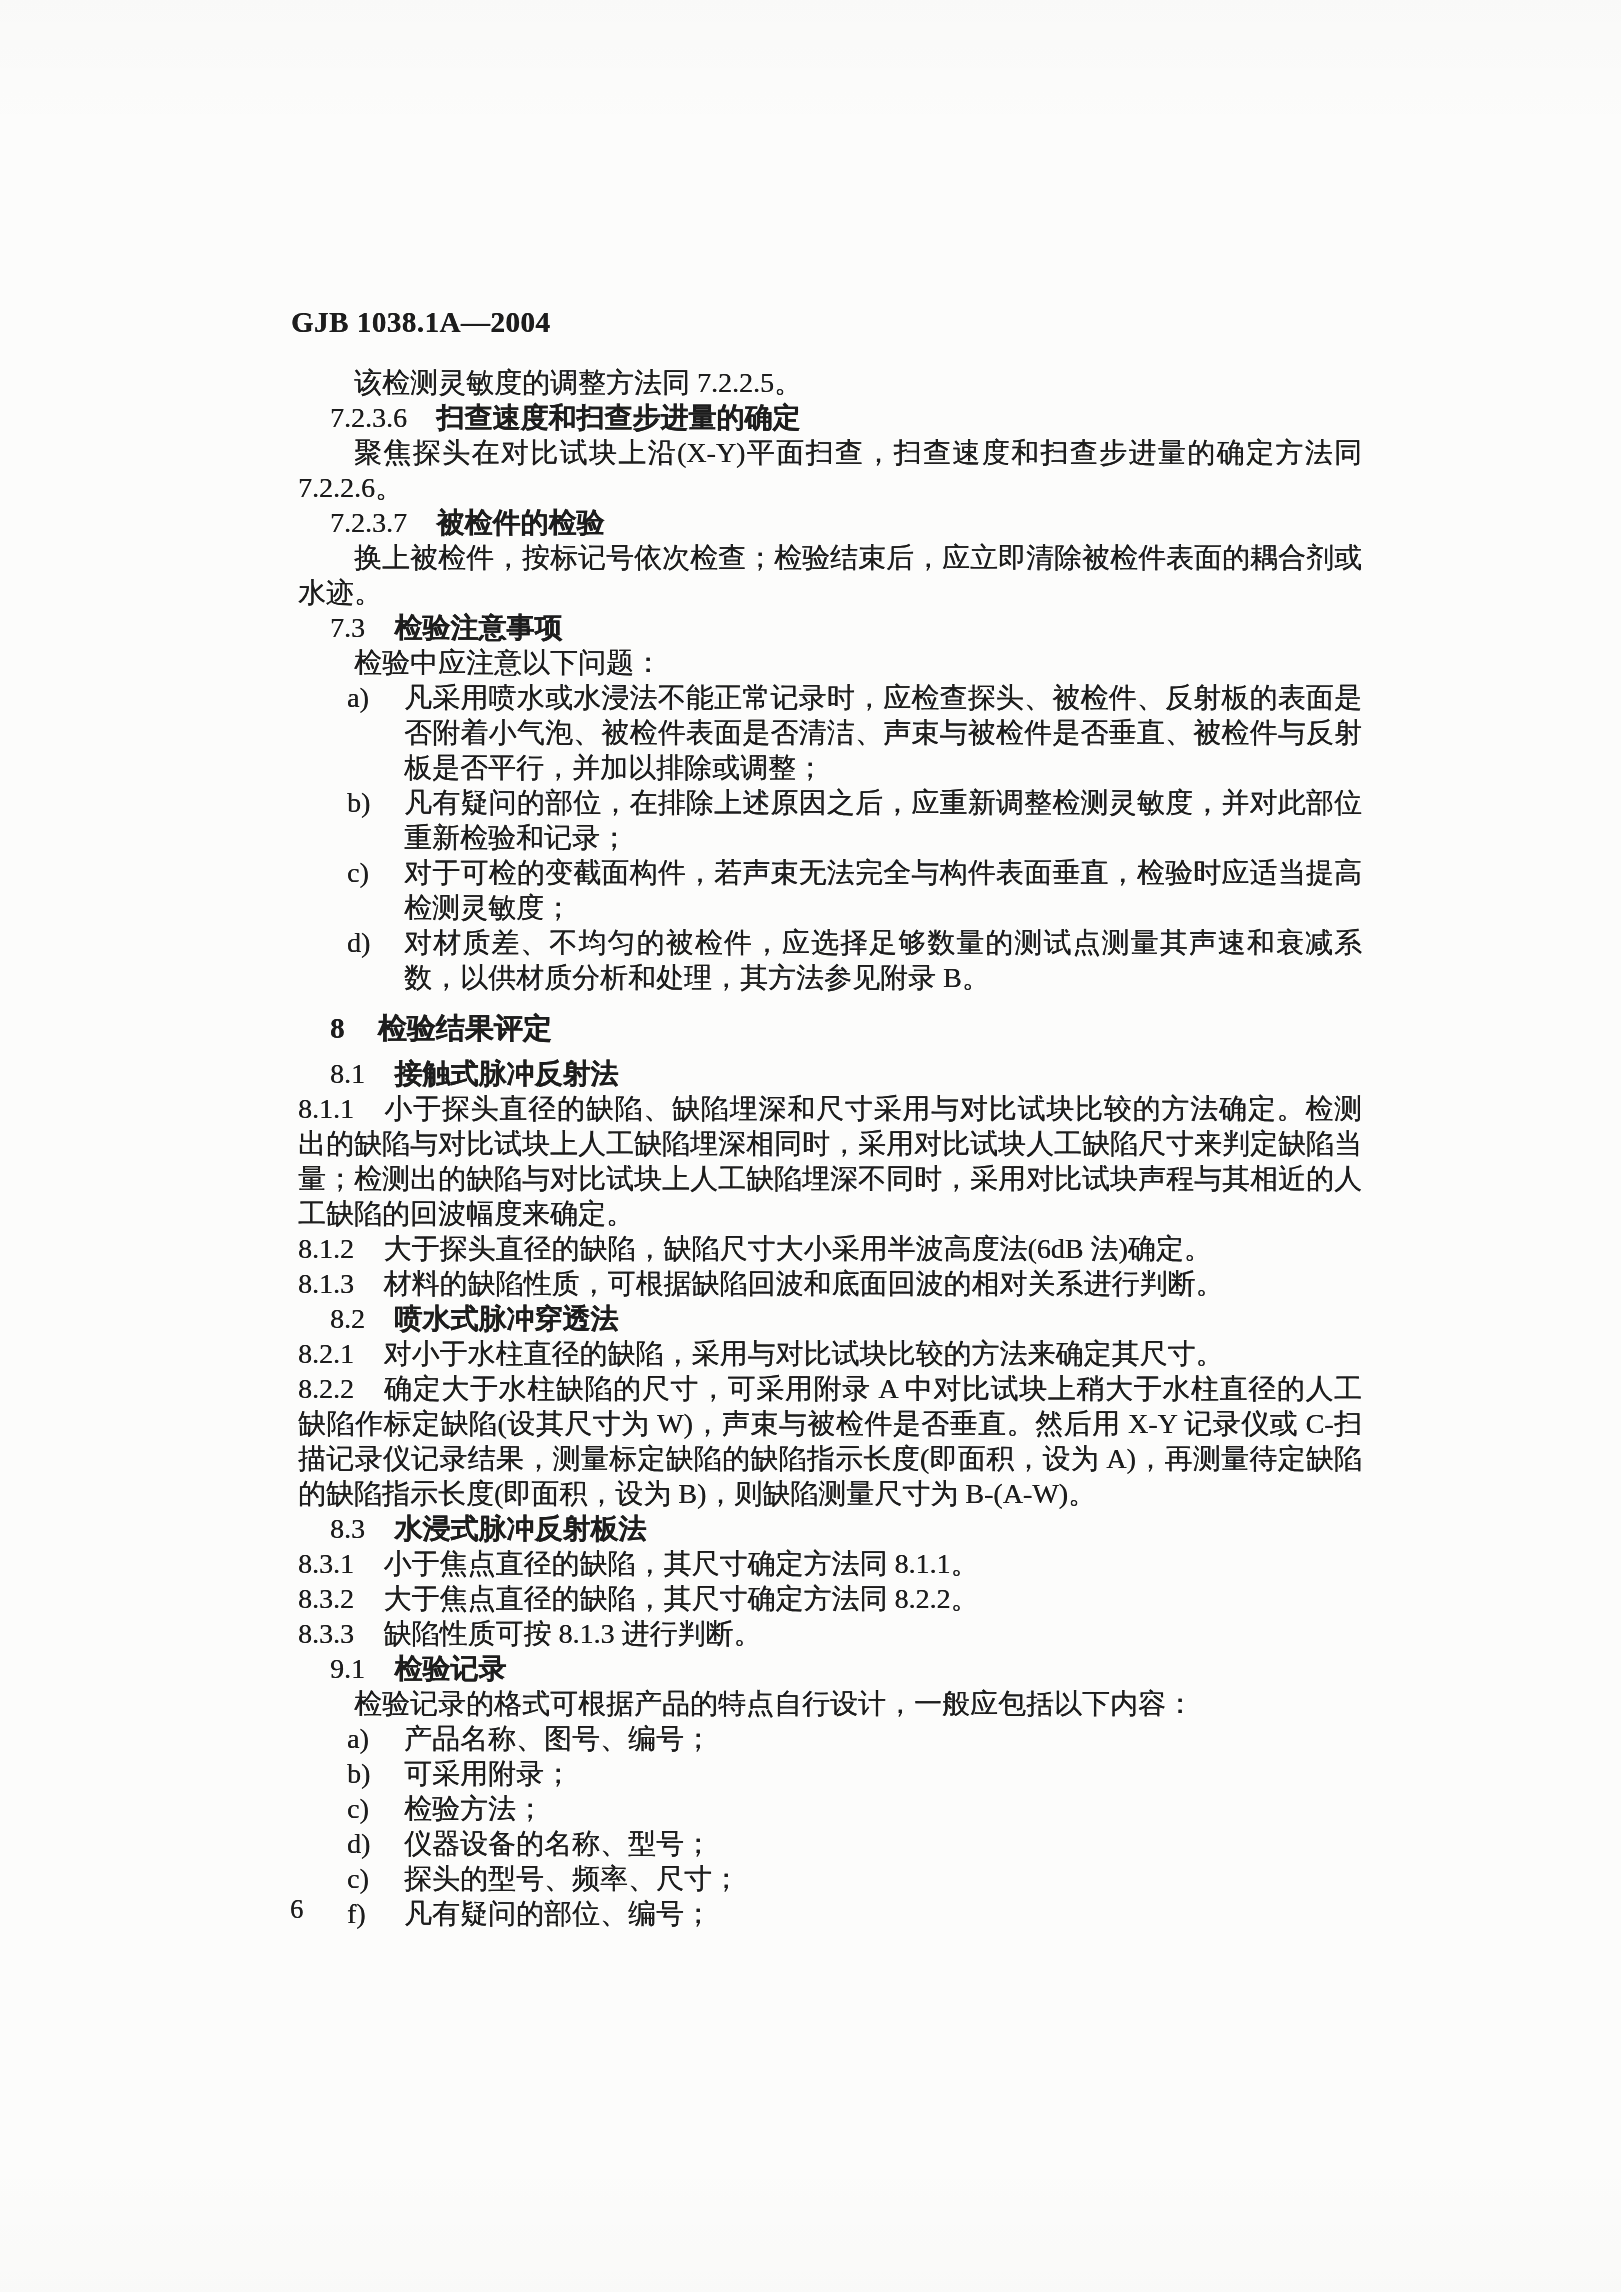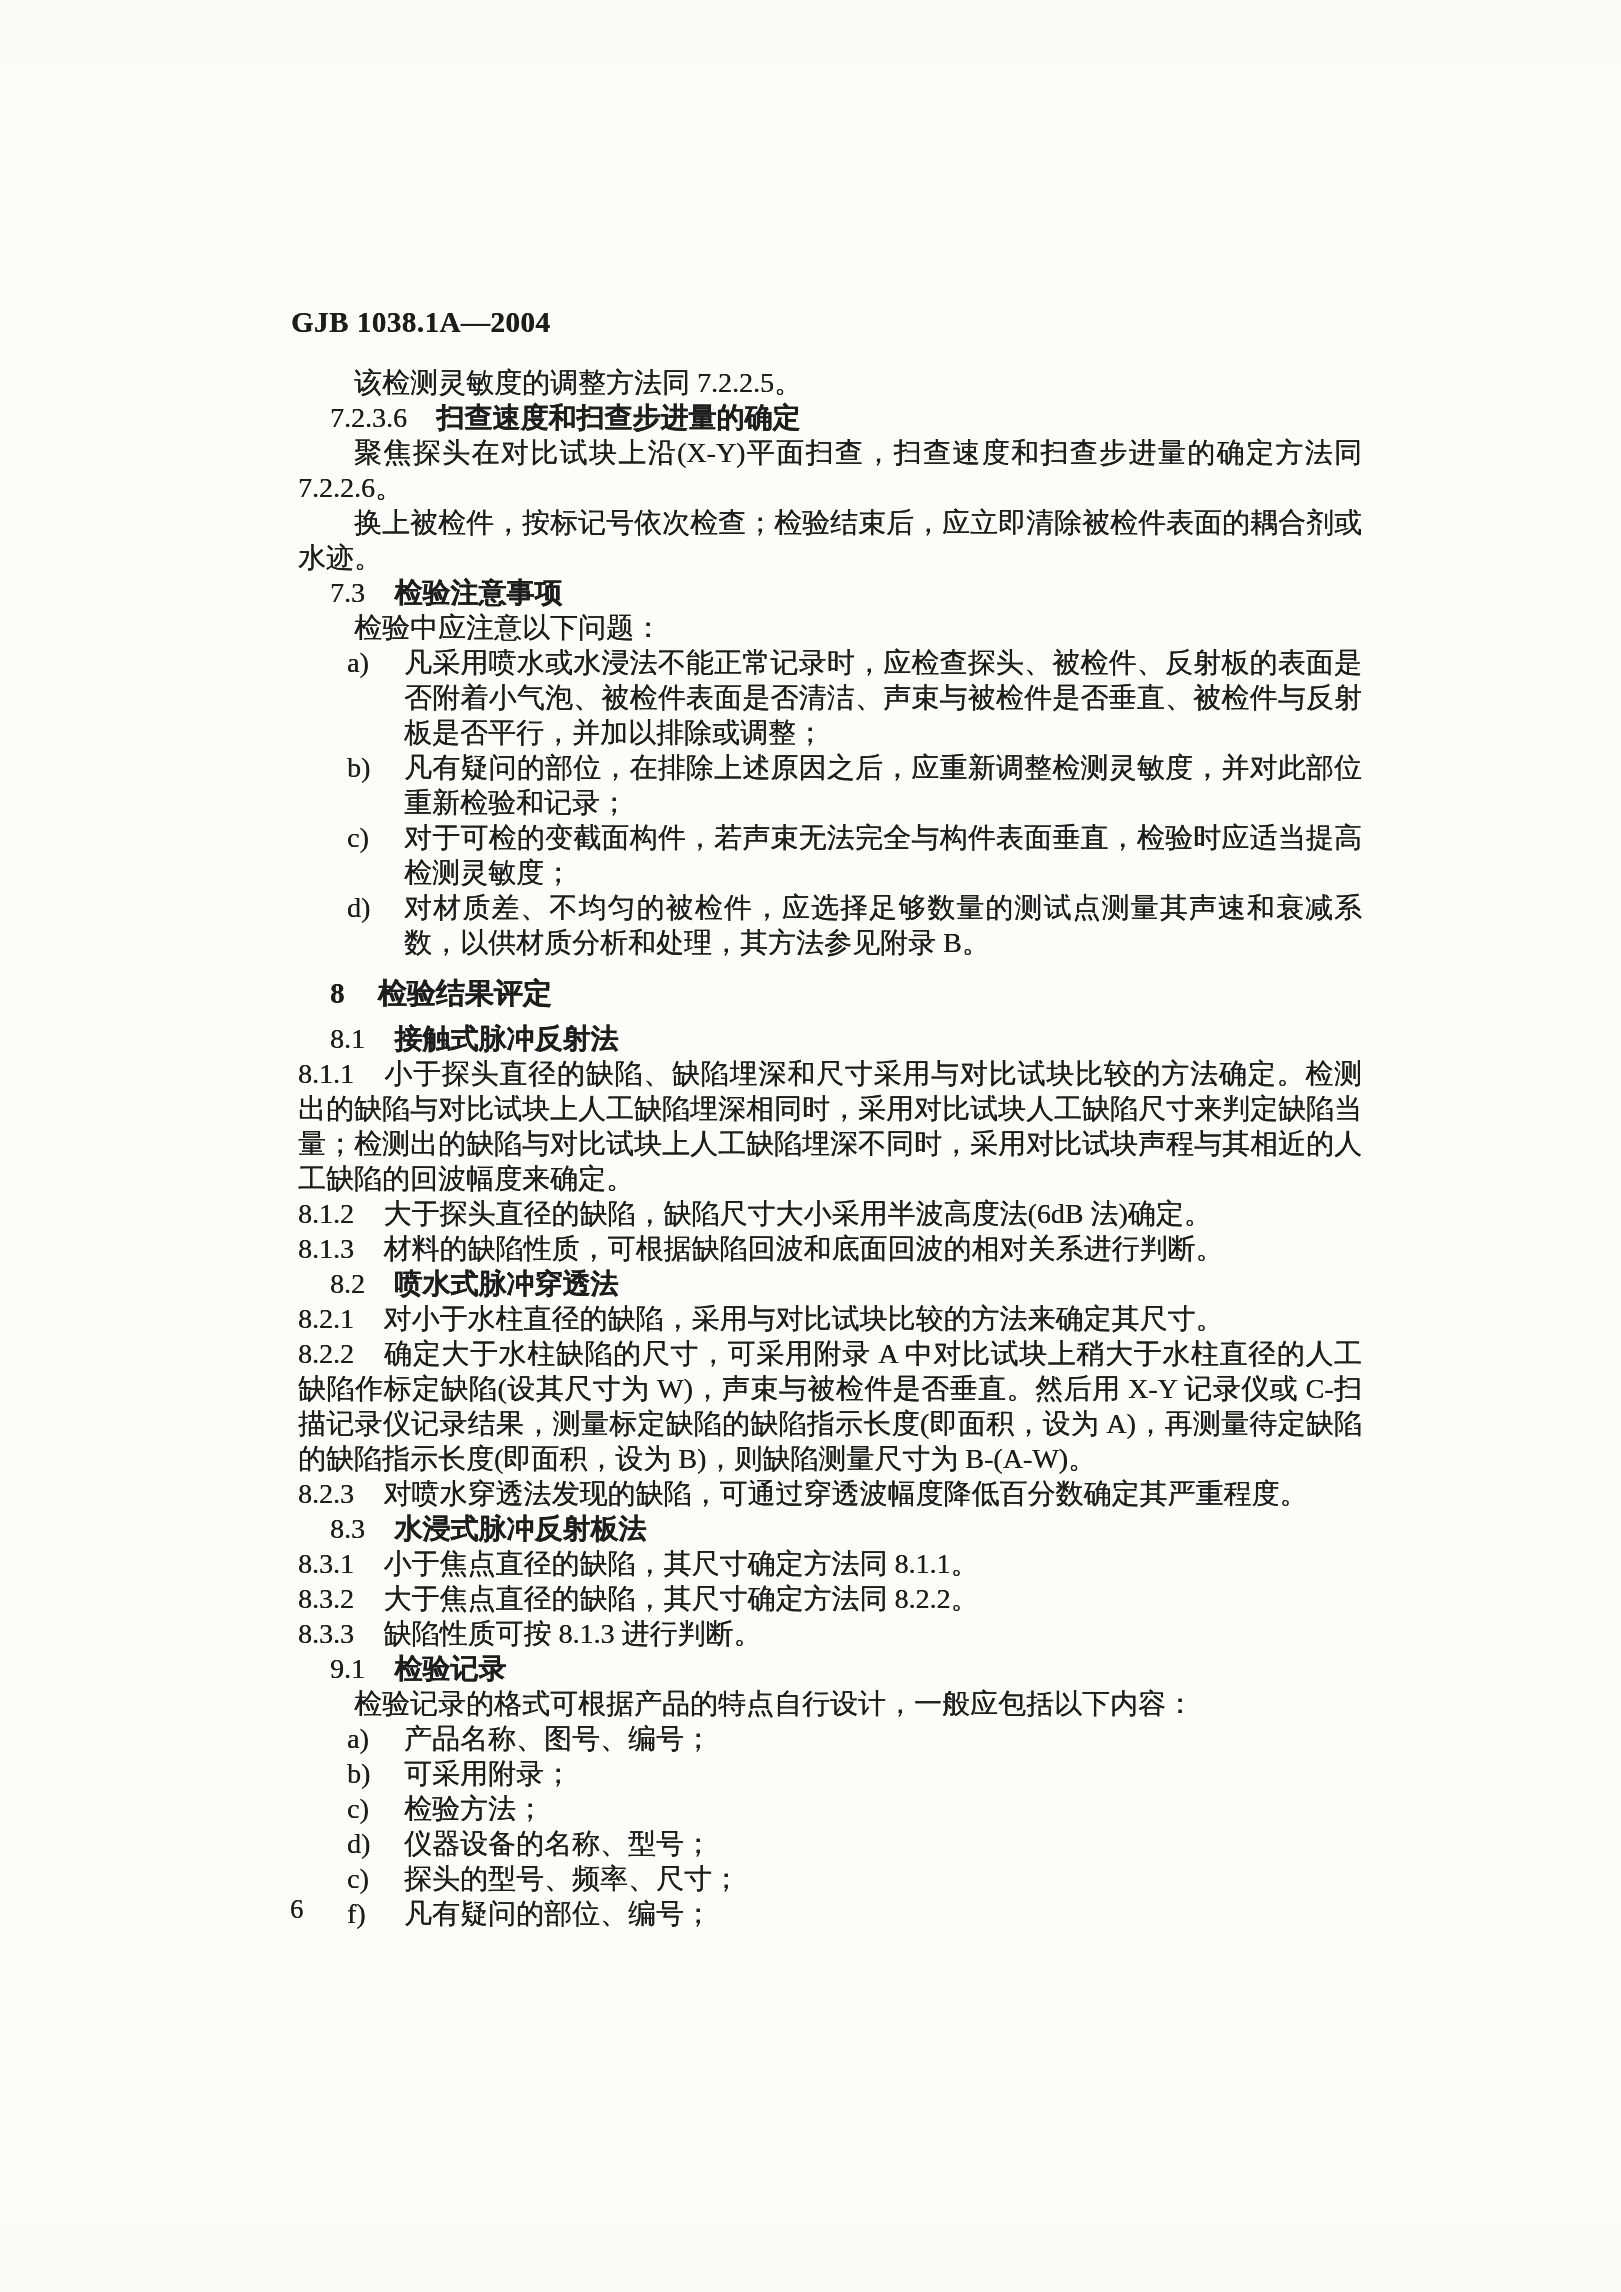--- a/index.html
+++ b/index.html
@@ -55,20 +55,21 @@
 </style>
 </head>
 <body>
 
 <div class="doc-header">GJB 1038.1A—2004</div>
 
 <main id="doc">
     <p class="para">该检测灵敏度的调整方法同 7.2.2.5。</p>
     <p class="heading"><span class="num">7.2.3.6</span><span class="title">扫查速度和扫查步进量的确定</span></p>
     <p class="para">聚焦探头在对比试块上沿(X-Y)平面扫查，扫查速度和扫查步进量的确定方法同 7.2.2.6。</p>
+    <p class="heading"><span class="num">7.2.3.7</span><span class="title">被检件的检验</span></p>
     <p class="para">换上被检件，按标记号依次检查；检验结束后，应立即清除被检件表面的耦合剂或水迹。</p>
     <p class="heading"><span class="num">7.3</span><span class="title">检验注意事项</span></p>
     <p class="para">检验中应注意以下问题：</p>
     <div class="list">
       <div class="li">
         <span class="marker">a)</span>
         <div class="li-text">凡采用喷水或水浸法不能正常记录时，应检查探头、被检件、反射板的表面是否附着小气泡、被检件表面是否清洁、声束与被检件是否垂直、被检件与反射板是否平行，并加以排除或调整；</div>
       </div>
       <div class="li">
         <span class="marker">b)</span>
@@ -84,21 +85,20 @@
       </div>
     </div>
     <p class="section"><span class="num">8</span><span class="title">检验结果评定</span></p>
     <p class="heading"><span class="num">8.1</span><span class="title">接触式脉冲反射法</span></p>
     <p class="clause"><span class="num">8.1.1</span><span>小于探头直径的缺陷、缺陷埋深和尺寸采用与对比试块比较的方法确定。检测出的缺陷与对比试块上人工缺陷埋深相同时，采用对比试块人工缺陷尺寸来判定缺陷当量；检测出的缺陷与对比试块上人工缺陷埋深不同时，采用对比试块声程与其相近的人工缺陷的回波幅度来确定。</span></p>
     <p class="clause"><span class="num">8.1.2</span><span>大于探头直径的缺陷，缺陷尺寸大小采用半波高度法(6dB 法)确定。</span></p>
     <p class="clause"><span class="num">8.1.3</span><span>材料的缺陷性质，可根据缺陷回波和底面回波的相对关系进行判断。</span></p>
     <p class="heading"><span class="num">8.2</span><span class="title">喷水式脉冲穿透法</span></p>
     <p class="clause"><span class="num">8.2.1</span><span>对小于水柱直径的缺陷，采用与对比试块比较的方法来确定其尺寸。</span></p>
     <p class="clause"><span class="num">8.2.2</span><span>确定大于水柱缺陷的尺寸，可采用附录 A 中对比试块上稍大于水柱直径的人工缺陷作标定缺陷(设其尺寸为 W)，声束与被检件是否垂直。然后用 X-Y 记录仪或 C-扫描记录仪记录结果，测量标定缺陷的缺陷指示长度(即面积，设为 A)，再测量待定缺陷的缺陷指示长度(即面积，设为 B)，则缺陷测量尺寸为 B-(A-W)。</span></p>
-    <p class="clause"><span class="num">8.2.3</span><span>对喷水穿透法发现的缺陷，可通过穿透波幅度降低百分数确定其严重程度。</span></p>
     <p class="heading"><span class="num">8.3</span><span class="title">水浸式脉冲反射板法</span></p>
     <p class="clause"><span class="num">8.3.1</span><span>小于焦点直径的缺陷，其尺寸确定方法同 8.1.1。</span></p>
     <p class="clause"><span class="num">8.3.2</span><span>大于焦点直径的缺陷，其尺寸确定方法同 8.2.2。</span></p>
     <p class="clause"><span class="num">8.3.3</span><span>缺陷性质可按 8.1.3 进行判断。</span></p>
     <p class="heading"><span class="num">9.1</span><span class="title">检验记录</span></p>
     <p class="para">检验记录的格式可根据产品的特点自行设计，一般应包括以下内容：</p>
     <div class="list">
       <div class="li">
         <span class="marker">a)</span>
         <div class="li-text">产品名称、图号、编号；</div>

